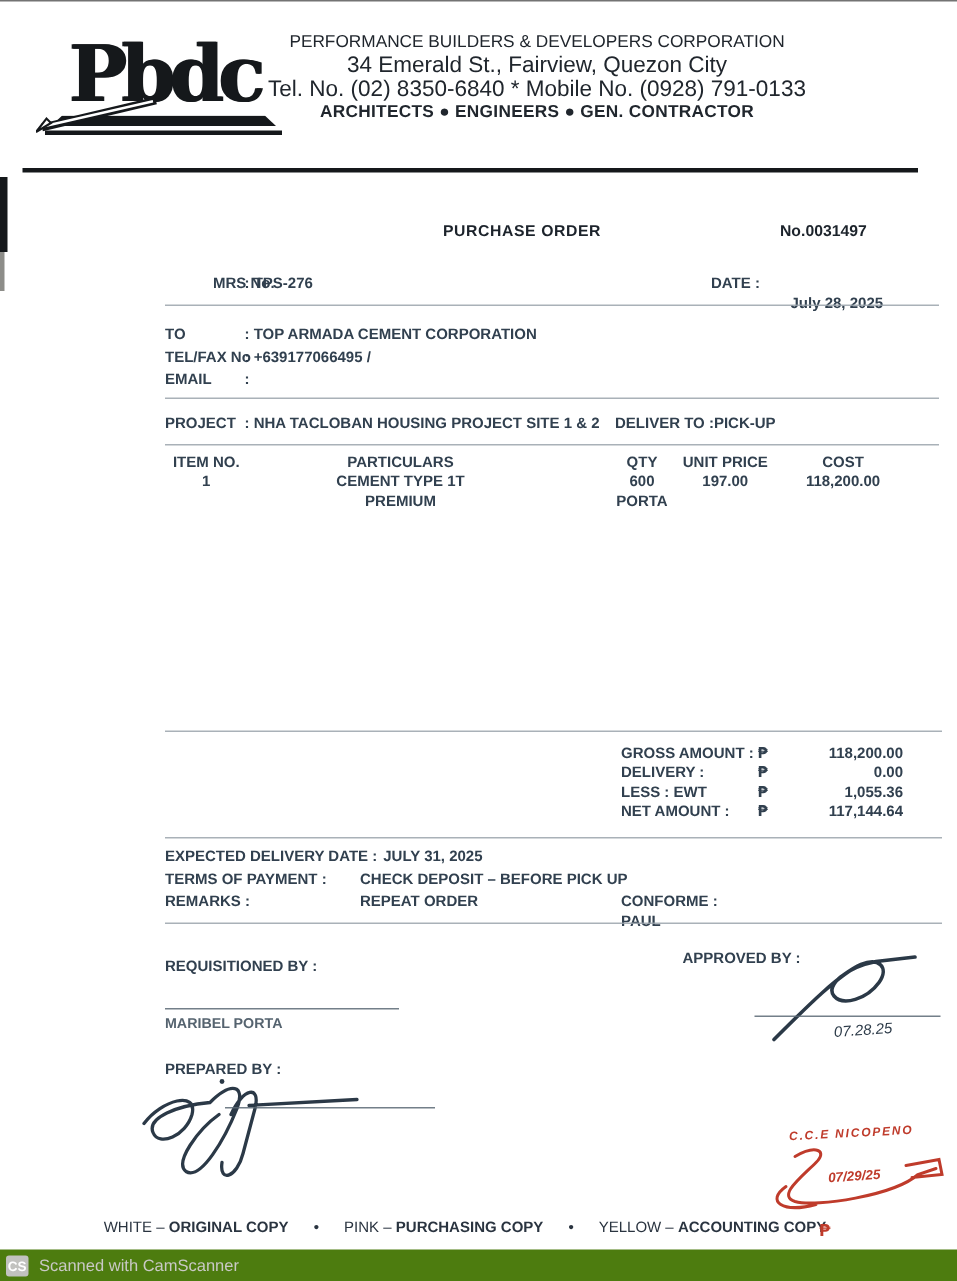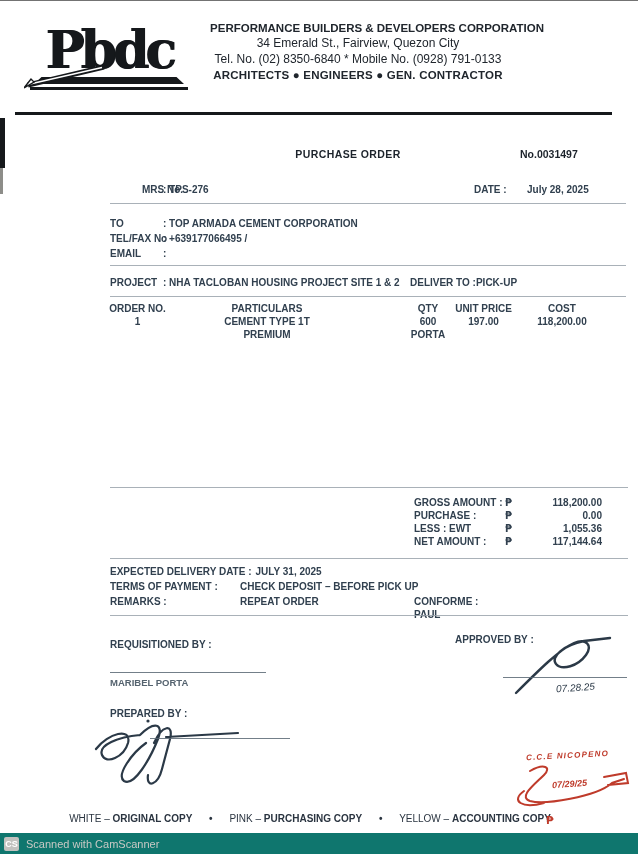--- a/index.html
+++ b/index.html
@@ -12,22 +12,22 @@
 
   
   .logo-wrap{left:30px;top:22px;width:158px;text-align:center;}
   .logo-text{font-family:"DejaVu Serif", serif;font-weight:bold;font-size:52px;line-height:54px;
              letter-spacing:-4px;color:#15181b;text-shadow:1px 0 0 #15181b;}
   .logo-bar1{margin:0 auto;width:150px;height:7px;background:#15181b;
              clip-path:polygon(5% 0,95% 0,100% 100%,0 100%);}
   .logo-bar2{margin:3px auto 0;width:158px;height:3px;background:#15181b;}
   .logo-pen{position:absolute;left:-6px;top:32px;}
   .co-block{left:172px;top:20px;width:372px;text-align:center;color:#20262d;}
-  .co-name{font-size:11.5px;font-weight:bold;line-height:15px;text-align:right;}
-  .co-line{font-size:12px;line-height:15.5px;}
+  .co-name{font-size:11.5px;font-weight:normal;line-height:15px;}
+  .co-line{font-size:15px;line-height:15.5px;}
   .co-tag{font-size:11.5px;font-weight:bold;line-height:16px;letter-spacing:.2px;}
   .rule-thick{left:15px;top:111px;width:597px;height:3px;background:#15181b;}
   .edge-mark{left:0;top:117px;width:5px;height:50px;background:#15181b;}
   .edge-mark2{left:0;top:167px;width:3px;height:26px;background:#8d8d89;}
 
   
   .rule{height:0;border-top:1px solid #9aa3ab;opacity:.85;}
 
   .t10{font-size:10px;line-height:13px;}
   .t105{font-size:10.5px;line-height:13px;}
@@ -46,21 +46,21 @@
 
   .hand{font-style:italic;color:#2d3b49;}
   .red{color:#bf3b2b;}
   .stamp-name{font-size:8px;font-weight:bold;font-style:italic;letter-spacing:1.2px;}
   .stamp-date{font-size:9px;font-weight:bold;font-style:italic;}
 
   .footer-copies{left:60px;top:812px;width:500px;text-align:center;font-size:10px;color:#2a3440;}
   .footer-copies .sep{padding:0 14px;}
   .peso-mark{left:546px;top:813px;font-family:"DejaVu Sans", sans-serif;font-size:11px;font-weight:bold;}
 
-  .cs-bar{left:0;right:0;bottom:0;height:22px;background:#0f766e;display:flex;align-items:center;
+  .cs-bar{left:0;right:0;bottom:0;height:22px;background:#4d7c0f;display:flex;align-items:center;
           gap:7px;padding-left:4px;}
   .cs-badge{width:15px;height:14px;background:#c2c2bf;color:#ffffff;font-size:9px;font-weight:bold;
             display:flex;align-items:center;justify-content:center;border-radius:2px;}
   .cs-text{color:#c9c9c5;font-size:11px;}
   svg{display:block;}
 </style>
 </head>
 <body>
 
 <div class="page">
@@ -89,40 +89,40 @@
 
   <div class="abs t105 b blk" style="left:238px;top:147px;width:220px;text-align:center;letter-spacing:.4px;">PURCHASE ORDER</div>
   <div class="abs t105 b blk" style="left:520px;top:147px;display:flex;gap:0;">
     <span>No.</span>
     <span>0031497</span>
   </div>
 
   <div class="abs t10 b" style="left:110px;top:182px;padding-left:32px;">MRS No.</div>
   <div class="abs t10 sb" style="left:163px;top:182px;">: TPS-276</div>
   <div class="abs t10 b" style="left:474px;top:182px;">DATE :</div>
-  <div class="abs t10 b" style="left:527px;top:182px;">July 28, 2025</div>
+  <div class="abs t10 b" style="left:527px;top:195px;">July 28, 2025</div>
   <div class="abs rule" style="left:110px;top:202px;width:516px;"></div>
 
   <div class="abs t10 b" style="left:110px;top:216px;">TO</div>
   <div class="abs t10 sb" style="left:163px;top:216px;">: TOP ARMADA CEMENT CORPORATION</div>
   <div class="abs t10 b" style="left:110px;top:231px;">TEL/FAX No</div>
   <div class="abs t10 sb" style="left:163px;top:231px;">: +639177066495  /</div>
   <div class="abs t10 b" style="left:110px;top:246px;">EMAIL</div>
   <div class="abs t10 sb" style="left:163px;top:246px;">:</div>
   <div class="abs rule" style="left:110px;top:264px;width:516px;"></div>
 
   <div class="abs t10 b" style="left:110px;top:275px;">PROJECT</div>
   <div class="abs t10 b" style="left:163px;top:275px;">: NHA TACLOBAN HOUSING PROJECT SITE 1 &amp; 2</div>
   <div class="abs t10 b" style="left:410px;top:275px;display:flex;">
     <span>DELIVER TO :</span>
     <span>PICK-UP</span>
   </div>
   <div class="abs rule" style="left:110px;top:295px;width:516px;"></div>
 
-  <div class="abs t10 b c-item" style="top:301px;">ORDER NO.</div>
+  <div class="abs t10 b c-item" style="top:301px;">ITEM NO.</div>
   <div class="abs t10 b c-part" style="top:301px;">PARTICULARS</div>
   <div class="abs t10 b c-qty" style="top:301px;">QTY</div>
   <div class="abs t10 b c-price" style="top:301px;">UNIT PRICE</div>
   <div class="abs t10 b c-cost" style="top:301px;">COST</div>
 
   <div>
     <div class="abs t10 sb c-item" style="top:314px;">1</div>
     <div class="abs t10 sb c-part" style="top:314px;">CEMENT TYPE 1T</div>
     <div class="abs t10 sb c-qty" style="top:314px;">600</div>
     <div class="abs t10 sb c-price" style="top:314px;">197.00</div>
@@ -131,21 +131,21 @@
     <div class="abs t10 sb c-qty" style="top:327px;">PORTA</div>
   </div>
 
   <div class="abs rule" style="left:110px;top:486px;width:518px;"></div>
 
   <div>
     <div class="abs t10 tot-label" style="top:495px;">GROSS AMOUNT :</div>
     <div class="abs t10 tot-peso" style="top:495px;">₱</div>
     <div class="abs t10 tot-amt" style="top:495px;">118,200.00</div>
 
-    <div class="abs t10 tot-label" style="top:508px;">PURCHASE :</div>
+    <div class="abs t10 tot-label" style="top:508px;">DELIVERY :</div>
     <div class="abs t10 tot-peso" style="top:508px;">₱</div>
     <div class="abs t10 tot-amt" style="top:508px;">0.00</div>
 
     <div class="abs t10 tot-label" style="top:521px;">LESS : EWT</div>
     <div class="abs t10 tot-peso" style="top:521px;">₱</div>
     <div class="abs t10 tot-amt" style="top:521px;">1,055.36</div>
 
     <div class="abs t10 tot-label" style="top:534px;">NET AMOUNT :</div>
     <div class="abs t10 tot-peso" style="top:534px;">₱</div>
     <div class="abs t10 tot-amt" style="top:534px;">117,144.64</div>

